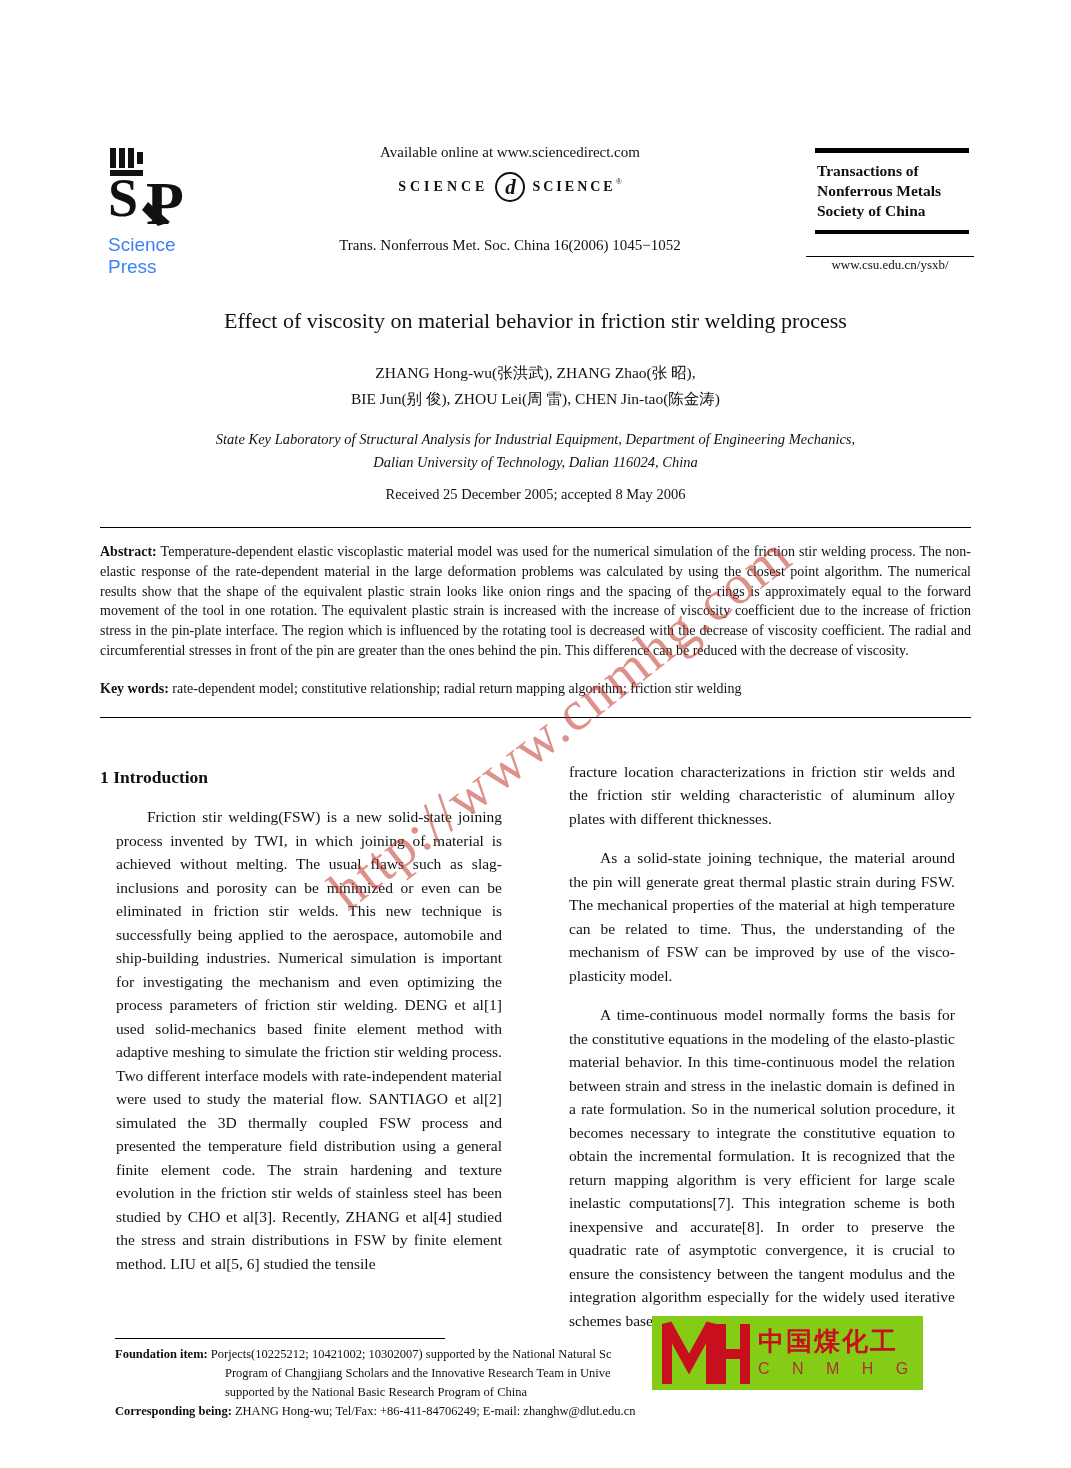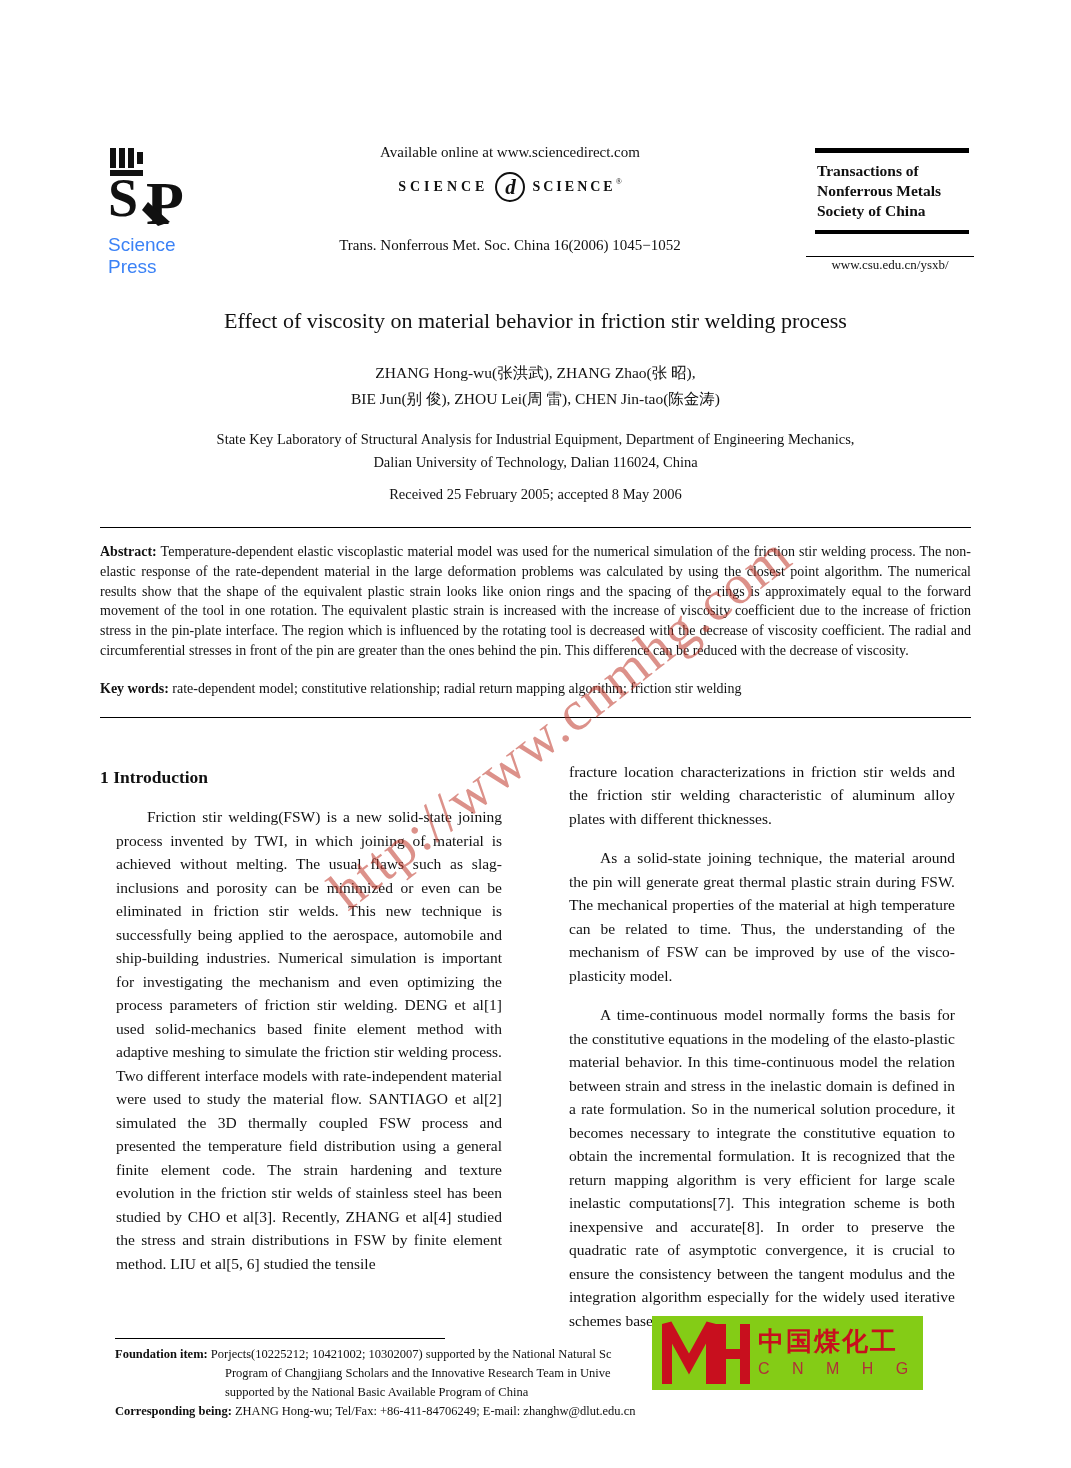--- a/index.html
+++ b/index.html
@@ -40,21 +40,21 @@
   .jurl {
     position:absolute; left:806px; top:256px; width:168px;
     border-top:1.5px solid #000; 
     text-align:center; font-size:13px;
   }
 
   
   .content { padding:2px 100px; }
   .title { margin:0; padding-top:306px; text-align:center; font-size:22px; font-weight:normal; }
   .authors { margin-top:26px; text-align:center; font-size:15.5px; line-height:26px; }
-  .affil   { margin-top:16px; text-align:center; font-size:14.5px; line-height:23px; }
+  .affil   { margin-top:16px; text-align:center; font-size:14.5px; line-height:23px;font-style:italic; }
   .received{ margin-top:12px; text-align:center; font-size:14.5px; }
 
   .rule { border:none; border-top:1.5px solid #000; margin:24px 0 0 0; }
   .rule2{ border:none; border-top:1.5px solid #000; margin:18px 0 0 0; }
 
   .abstract { margin-top:14px; font-size:14px; line-height:19.8px; text-align:justify; }
   .keywords { margin-top:18px; font-size:14px; line-height:19.8px; text-align:justify; }
   .blabel { font-weight:bold; }
 
   .cols { display:flex; gap:35px; margin-top:26px; }
@@ -128,21 +128,21 @@
     <div class="authors">
       <div>ZHANG Hong-wu(张洪武), ZHANG Zhao(张 昭),</div>
       <div>BIE Jun(别 俊), ZHOU Lei(周 雷), CHEN Jin-tao(陈金涛)</div>
     </div>
 
     <div class="affil">
       <div>State Key Laboratory of Structural Analysis for Industrial Equipment, Department of Engineering Mechanics,</div>
       <div>Dalian University of Technology, Dalian 116024, China</div>
     </div>
 
-    <div class="received">Received 25 February 2005; accepted 8 May 2006</div>
+    <div class="received">Received 25 December 2005; accepted 8 May 2006</div>
 
     <hr class="rule">
 
     <div class="abstract">
       <span class="blabel">Abstract:</span>
       <span>Temperature-dependent elastic viscoplastic material model was used for the numerical simulation of the friction stir welding process. The non-elastic response of the rate-dependent material in the large deformation problems was calculated by using the closest point algorithm. The numerical results show that the shape of the equivalent plastic strain looks like onion rings and the spacing of the rings is approximately equal to the forward movement of the tool in one rotation. The equivalent plastic strain is increased with the increase of viscosity coefficient due to the increase of friction stress in the pin-plate interface. The region which is influenced by the rotating tool is decreased with the decrease of viscosity coefficient. The radial and circumferential stresses in front of the pin are greater than the ones behind the pin. This difference can be reduced with the decrease of viscosity.</span>
     </div>
 
     <div class="keywords">
       <span class="blabel">Key words:</span>
@@ -166,21 +166,21 @@
 
   <div class="footer">
     <div class="footer-rule"></div>
     <div>
       <span class="blabel">Foundation item:</span>
       <span>Porjects(10225212; 10421002; 10302007) supported by the National Natural Sc</span><span class="gap1"></span><span>supported by the</span>
     </div>
     <div class="f-indent">
       <span>Program of Changjiang Scholars and the Innovative Research Team in Unive</span><span class="gap2"></span><span>t(2005CB321704)</span>
     </div>
-    <div class="f-indent">supported by the National Basic Available Program of China</div>
+    <div class="f-indent">supported by the National Basic Research Program of China</div>
     <div>
       <span class="blabel">Corresponding being:</span>
       <span>ZHANG Hong-wu; Tel/Fax: +86-411-84706249; E-mail: zhanghw@dlut.edu.cn</span>
     </div>
   </div>
 
   <div class="cnmhg">
     <svg width="92" height="70" viewBox="0 0 92 70">
       <g stroke="#c80f1e" stroke-width="10" fill="none" stroke-linejoin="miter">
         <path d="M9,66 L9,6 L31,46 L53,6 L53,66"></path>

